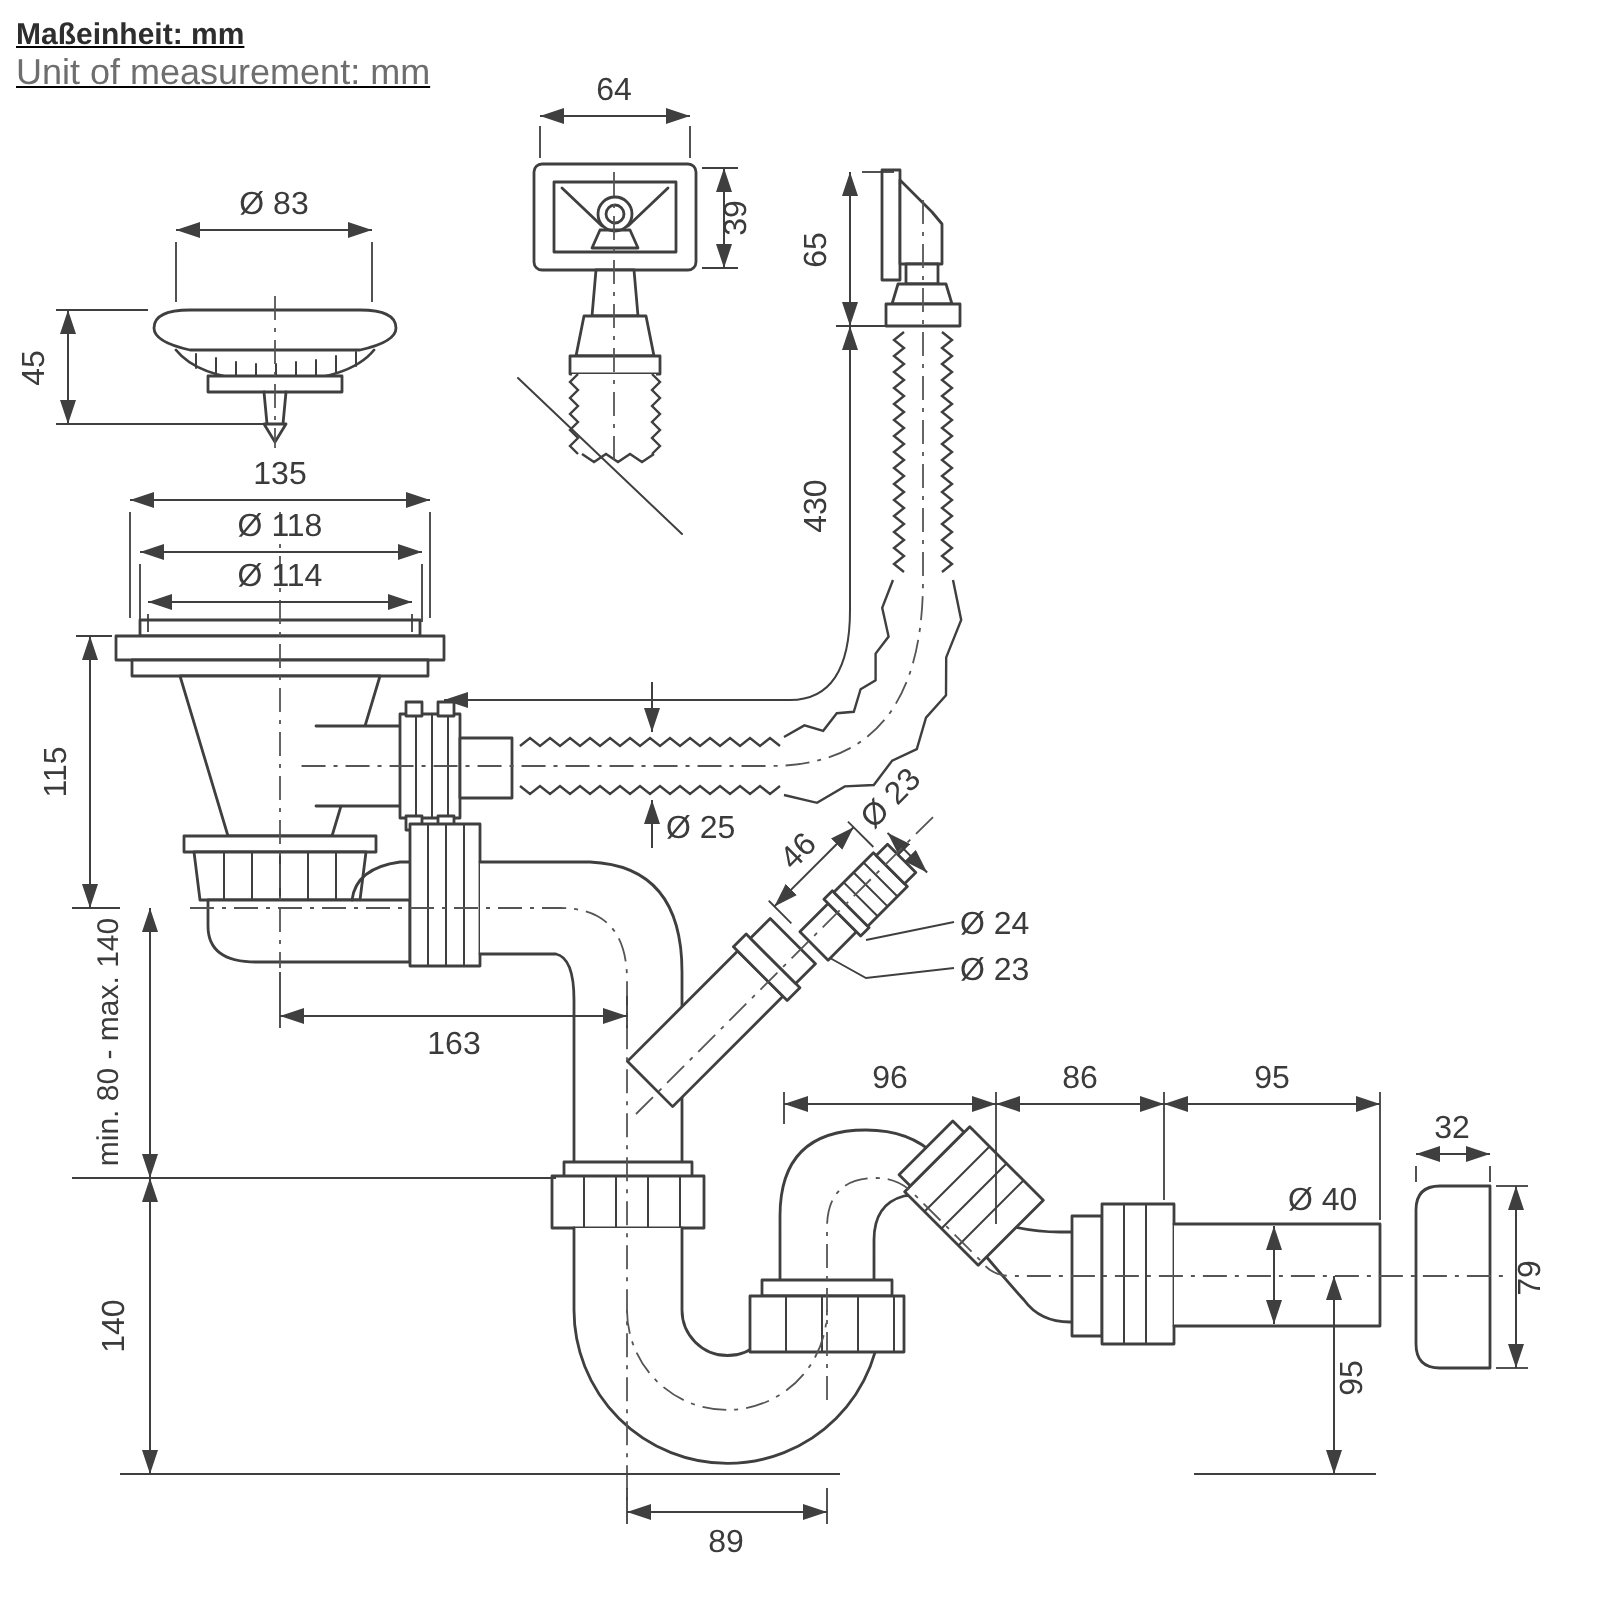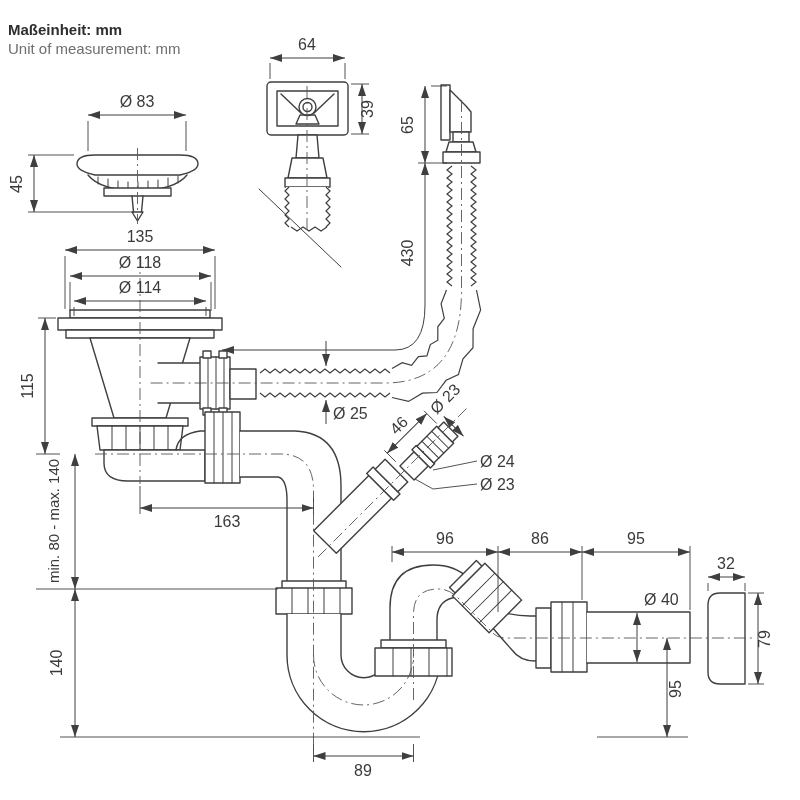--- a/index.html
+++ b/index.html
@@ -1,20 +1,20 @@
 <!DOCTYPE html>
 <html><head>
 <meta charset="utf-8">
 <style>
   html,body{margin:0;padding:0;background:#fff;}
   #stage{position:relative;width:800px;height:800px;background:#ffffff;overflow:hidden;
          font-family:"Liberation Sans",sans-serif;}
-  #hdr{position:absolute;left:8px;top:20px;line-height:19px;}
+  #hdr{position:absolute;left:8px;top:8px;line-height:19px;text-decoration:underline;}
   .hdr1{font-size:15px;font-weight:bold;color:#2e2e2e;}
-  .hdr2{font-size:15px;color:#6e6e6e;}
+  .hdr2{font-size:18px;color:#6e6e6e;}
   svg{position:absolute;left:0;top:0;}
   .outline{fill:none;stroke:#3f3f3f;stroke-width:1.4;stroke-linejoin:round;stroke-linecap:round;}
   .fillw{fill:#ffffff;stroke:#3f3f3f;stroke-width:1.4;stroke-linejoin:round;}
   .white{fill:#ffffff;stroke:none;}
   .zig{fill:none;stroke:#3f3f3f;stroke-width:1.2;stroke-linejoin:miter;}
   .cl{fill:none;stroke:#555;stroke-width:0.9;stroke-dasharray:12 4 2 4;}
   .dim{fill:none;stroke:#3f3f3f;stroke-width:1;}
   .ext{fill:none;stroke:#3f3f3f;stroke-width:0.9;}
   text.dimlbl{font-size:16px;fill:#3b3b3b;}
   .mid{text-anchor:middle;}

